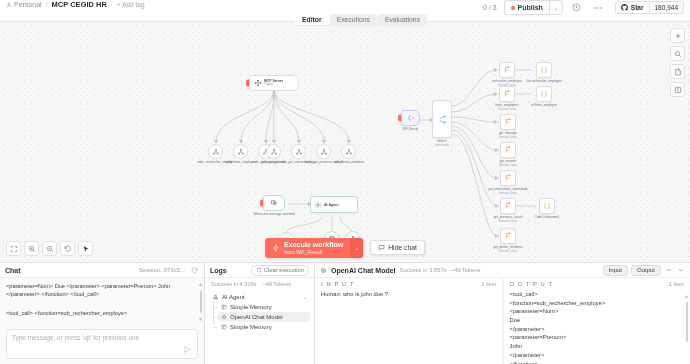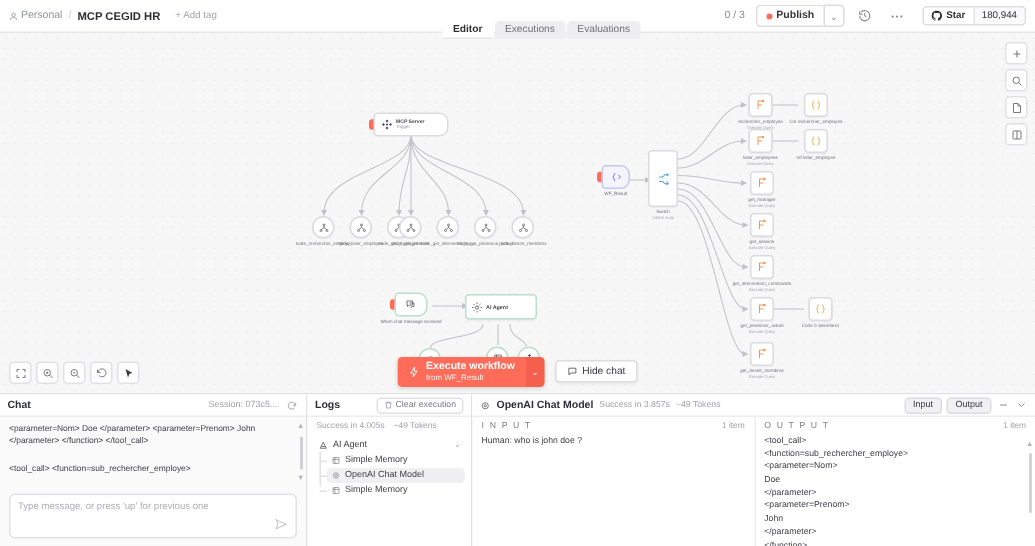--- a/index.html
+++ b/index.html
@@ -9,21 +9,21 @@
     font-size: 7px;
     color: #3e3e42;
     background: #fff;
     overflow: hidden;
   }
   #app { position: relative; width: 690px; height: 364px; display: flex; flex-direction: column; }
 
   
   .header {
     height: 22px; flex: 0 0 22px;
-    display: flex; align-items: center;
+    display: flex; align-items: flex-start;
     border-bottom: 1px solid #e6e6e9;
     background: #fff; position: relative; z-index: 40;
     padding: 0 6px;
   }
   .crumbs { display: flex; align-items: center; gap: 4px; font-size: 7px; }
   .crumb-home { color: #909399; display: flex; align-items: center; gap: 2px; }
   .crumb-sep { color: #c4c4c8; }
   .crumb-name { font-weight: bold; color: #2d2e34; font-size: 7.5px; }
   .add-tag { color: #a2a2aa; font-size: 6.5px; margin-left: 6px; cursor: pointer; }
   .hdr-right { margin-left: auto; display: flex; align-items: center; gap: 7px; }

